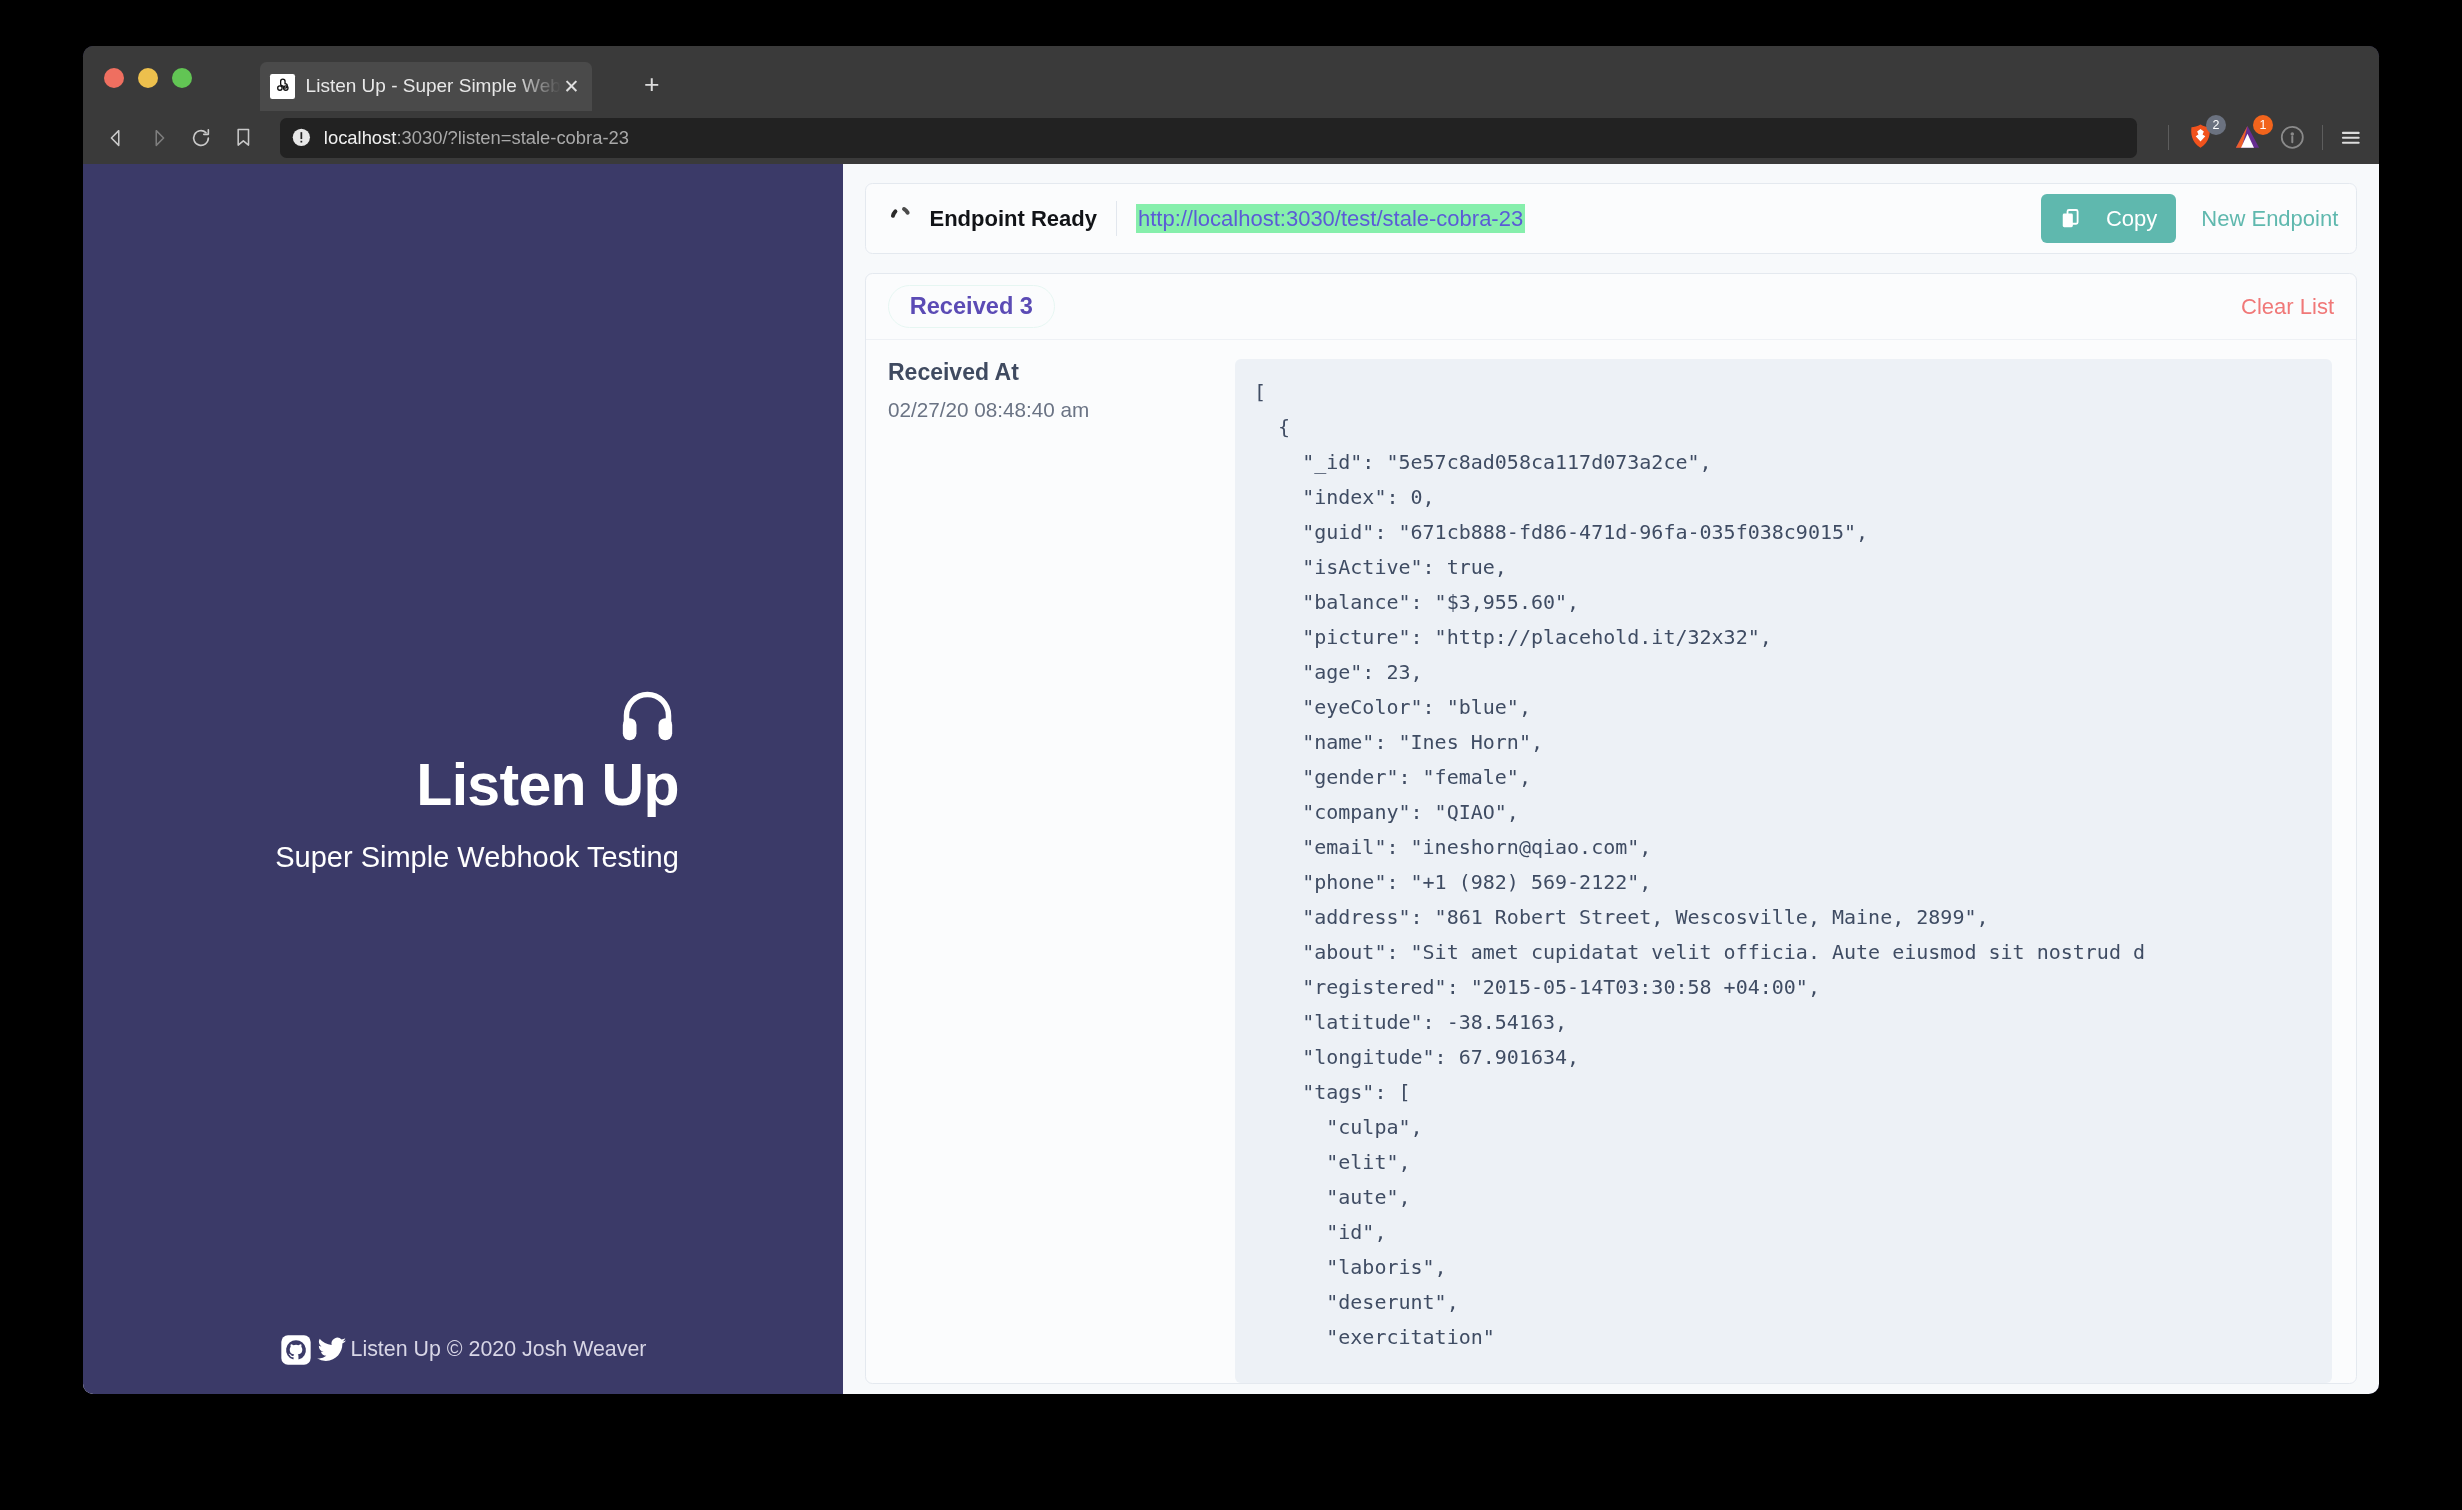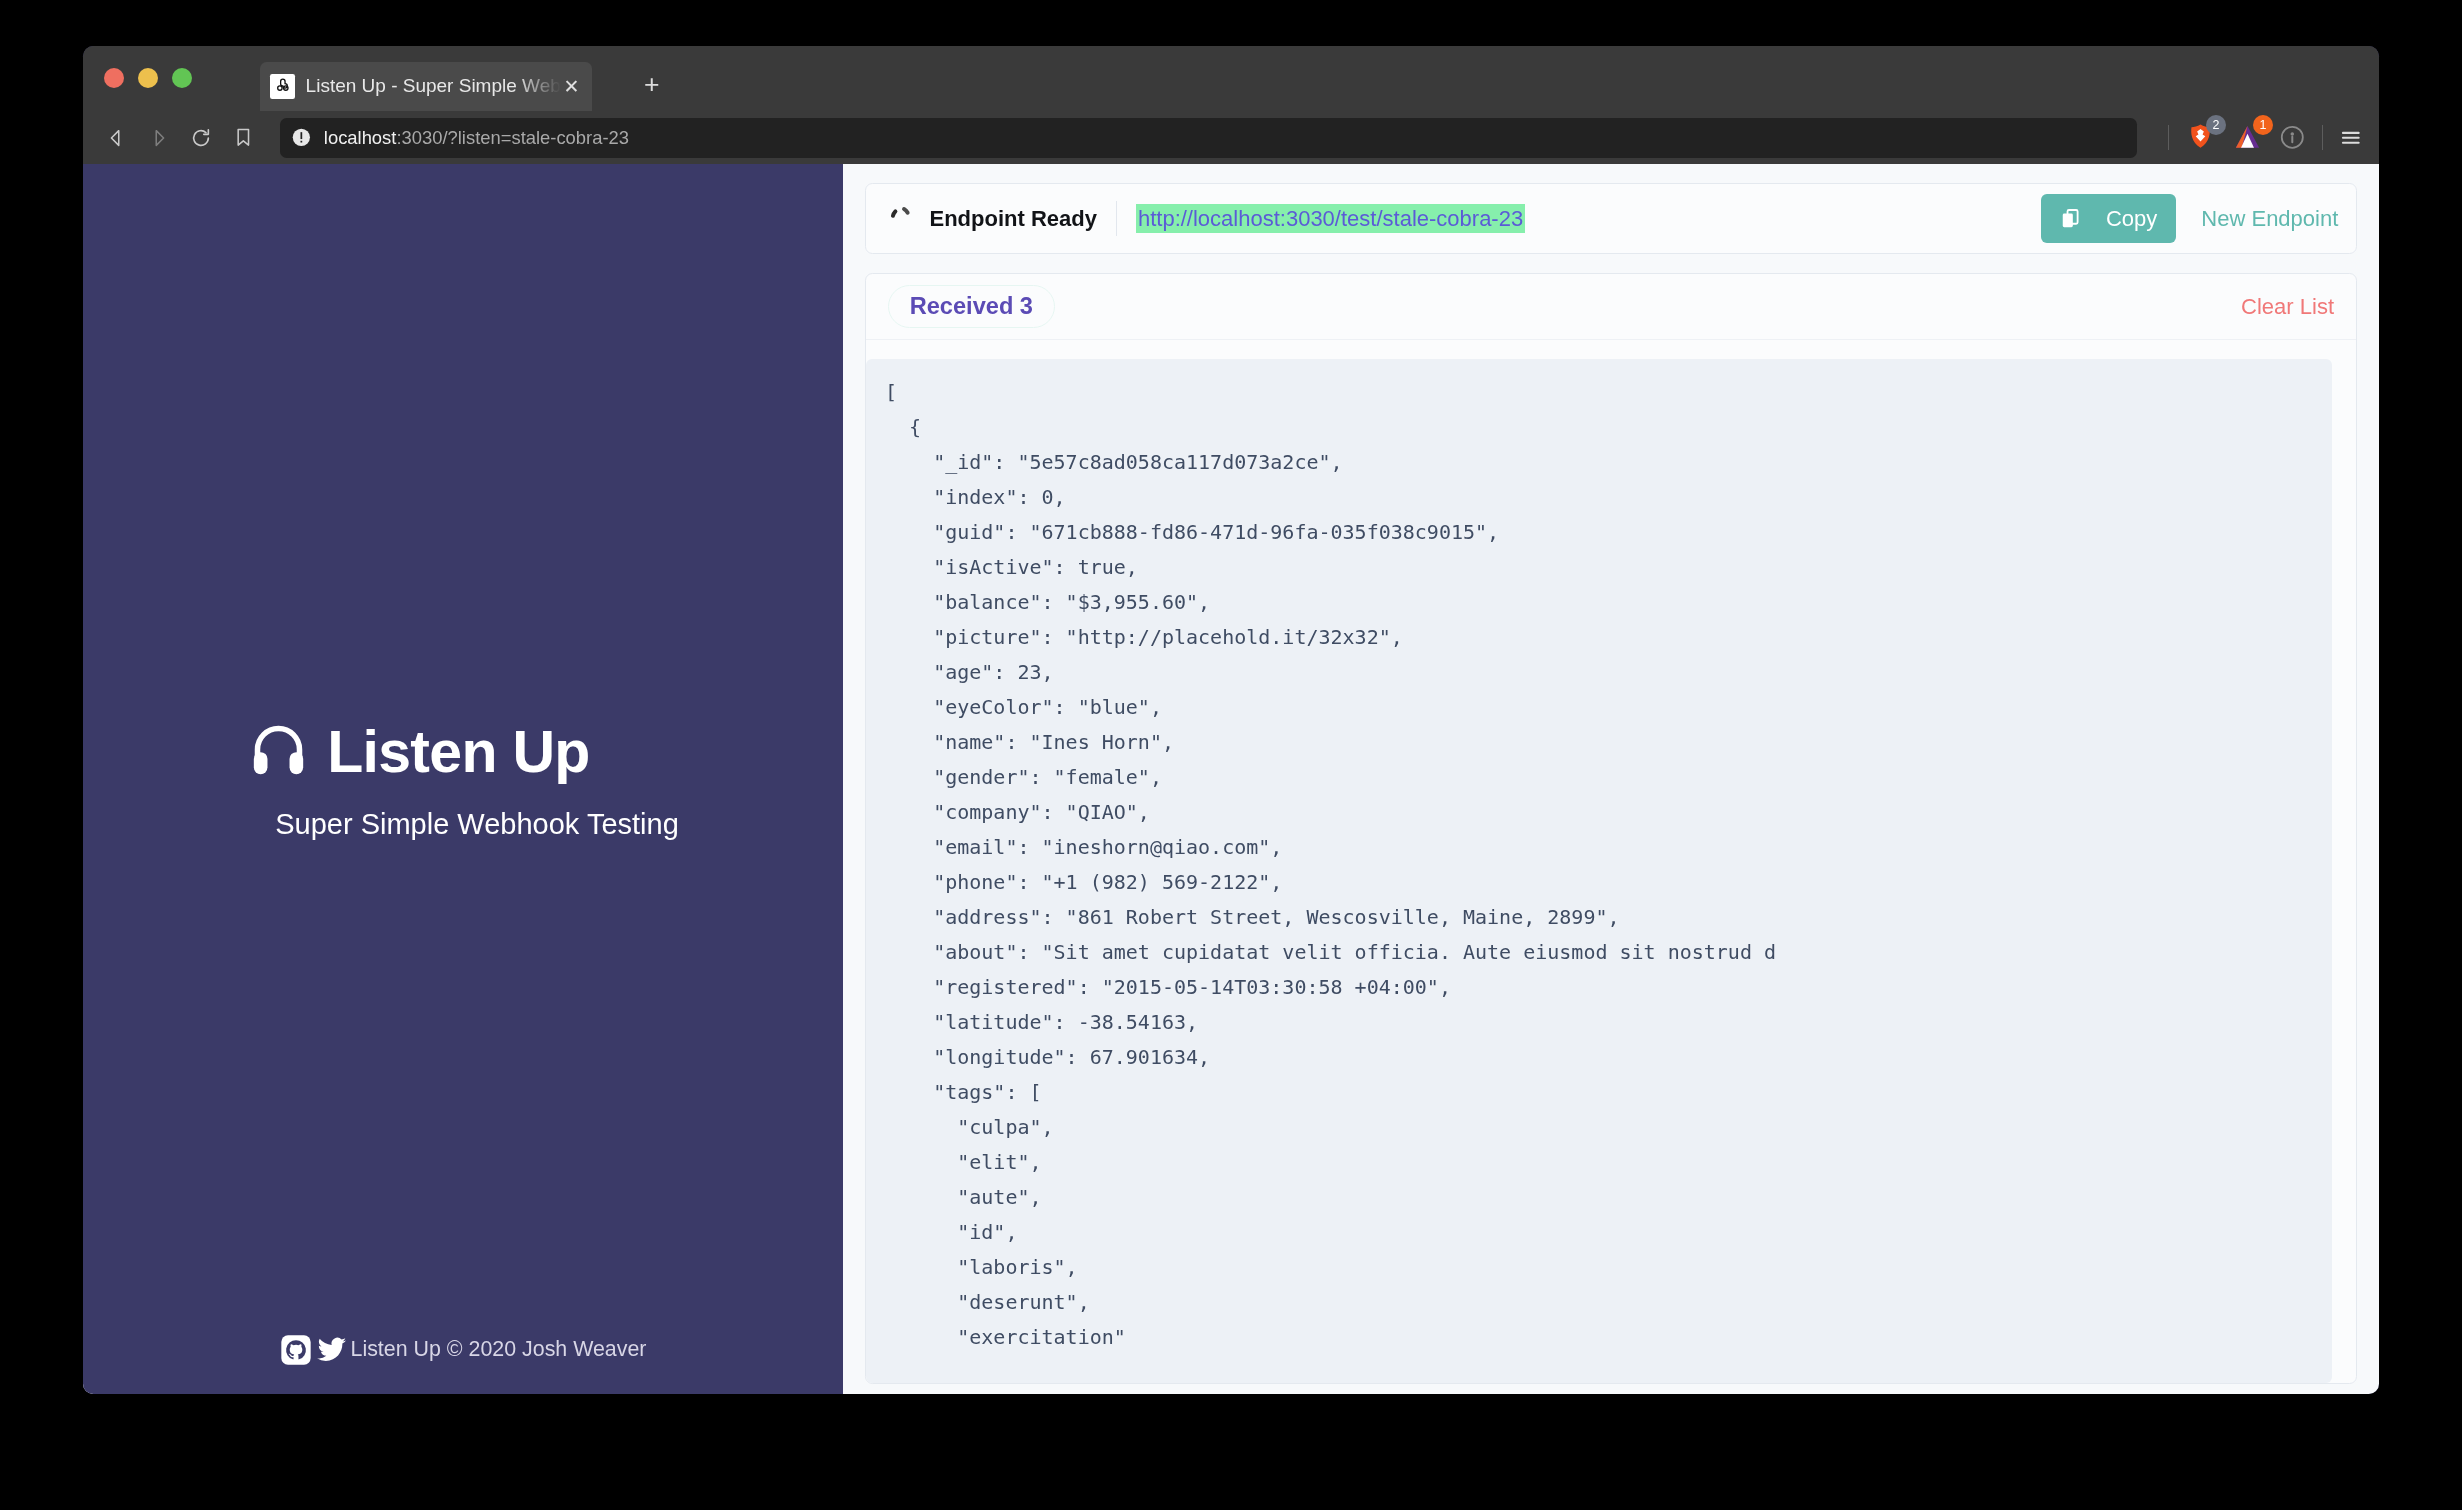--- a/index.html
+++ b/index.html
@@ -119,21 +119,21 @@
 
   
   .sidebar {
     width: 760px;
     background: #3b3a68;
     position: relative;
     flex: 0 0 auto;
     display: flex; flex-direction: column;
     align-items: center; justify-content: center;
   }
-  .brand-row { display: flex; align-items: flex-start; gap: 17px; }
+  .brand-row { display: flex; align-items: flex-end; gap: 4px; flex-direction: column; }
   .brand-name { color: #fff; font-size: 59px; font-weight: bold; letter-spacing: -0.7px; }
   .brand-tagline {
     color: #ffffff; font-size: 29px;
     margin-top: 22px; font-weight: 300; margin-left: 28px;
   }
   .footer {
     position: absolute;
     left: 0; right: 0; bottom: 26.6px;
     display: flex; align-items: center; justify-content: center;
     gap: 2px;
@@ -427,20 +427,24 @@
           <span class="new-endpoint-link">New Endpoint</span>
         </div>
       </section>
 
       <section class="card received-card">
         <div class="received-header">
           <span class="received-title">Received 3</span>
           <span class="clear-list">Clear List</span>
         </div>
         <div class="received-body">
+          <div class="received-meta">
+            <div class="meta-label">Received At</div>
+            <div class="meta-value">02/27/20 08:48:40 am</div>
+          </div>
           <div class="payload">
             <pre>[
   {
     "_id": "5e57c8ad058ca117d073a2ce",
     "index": 0,
     "guid": "671cb888-fd86-471d-96fa-035f038c9015",
     "isActive": true,
     "balance": "$3,955.60",
     "picture": "http://placehold.it/32x32",
     "age": 23,

